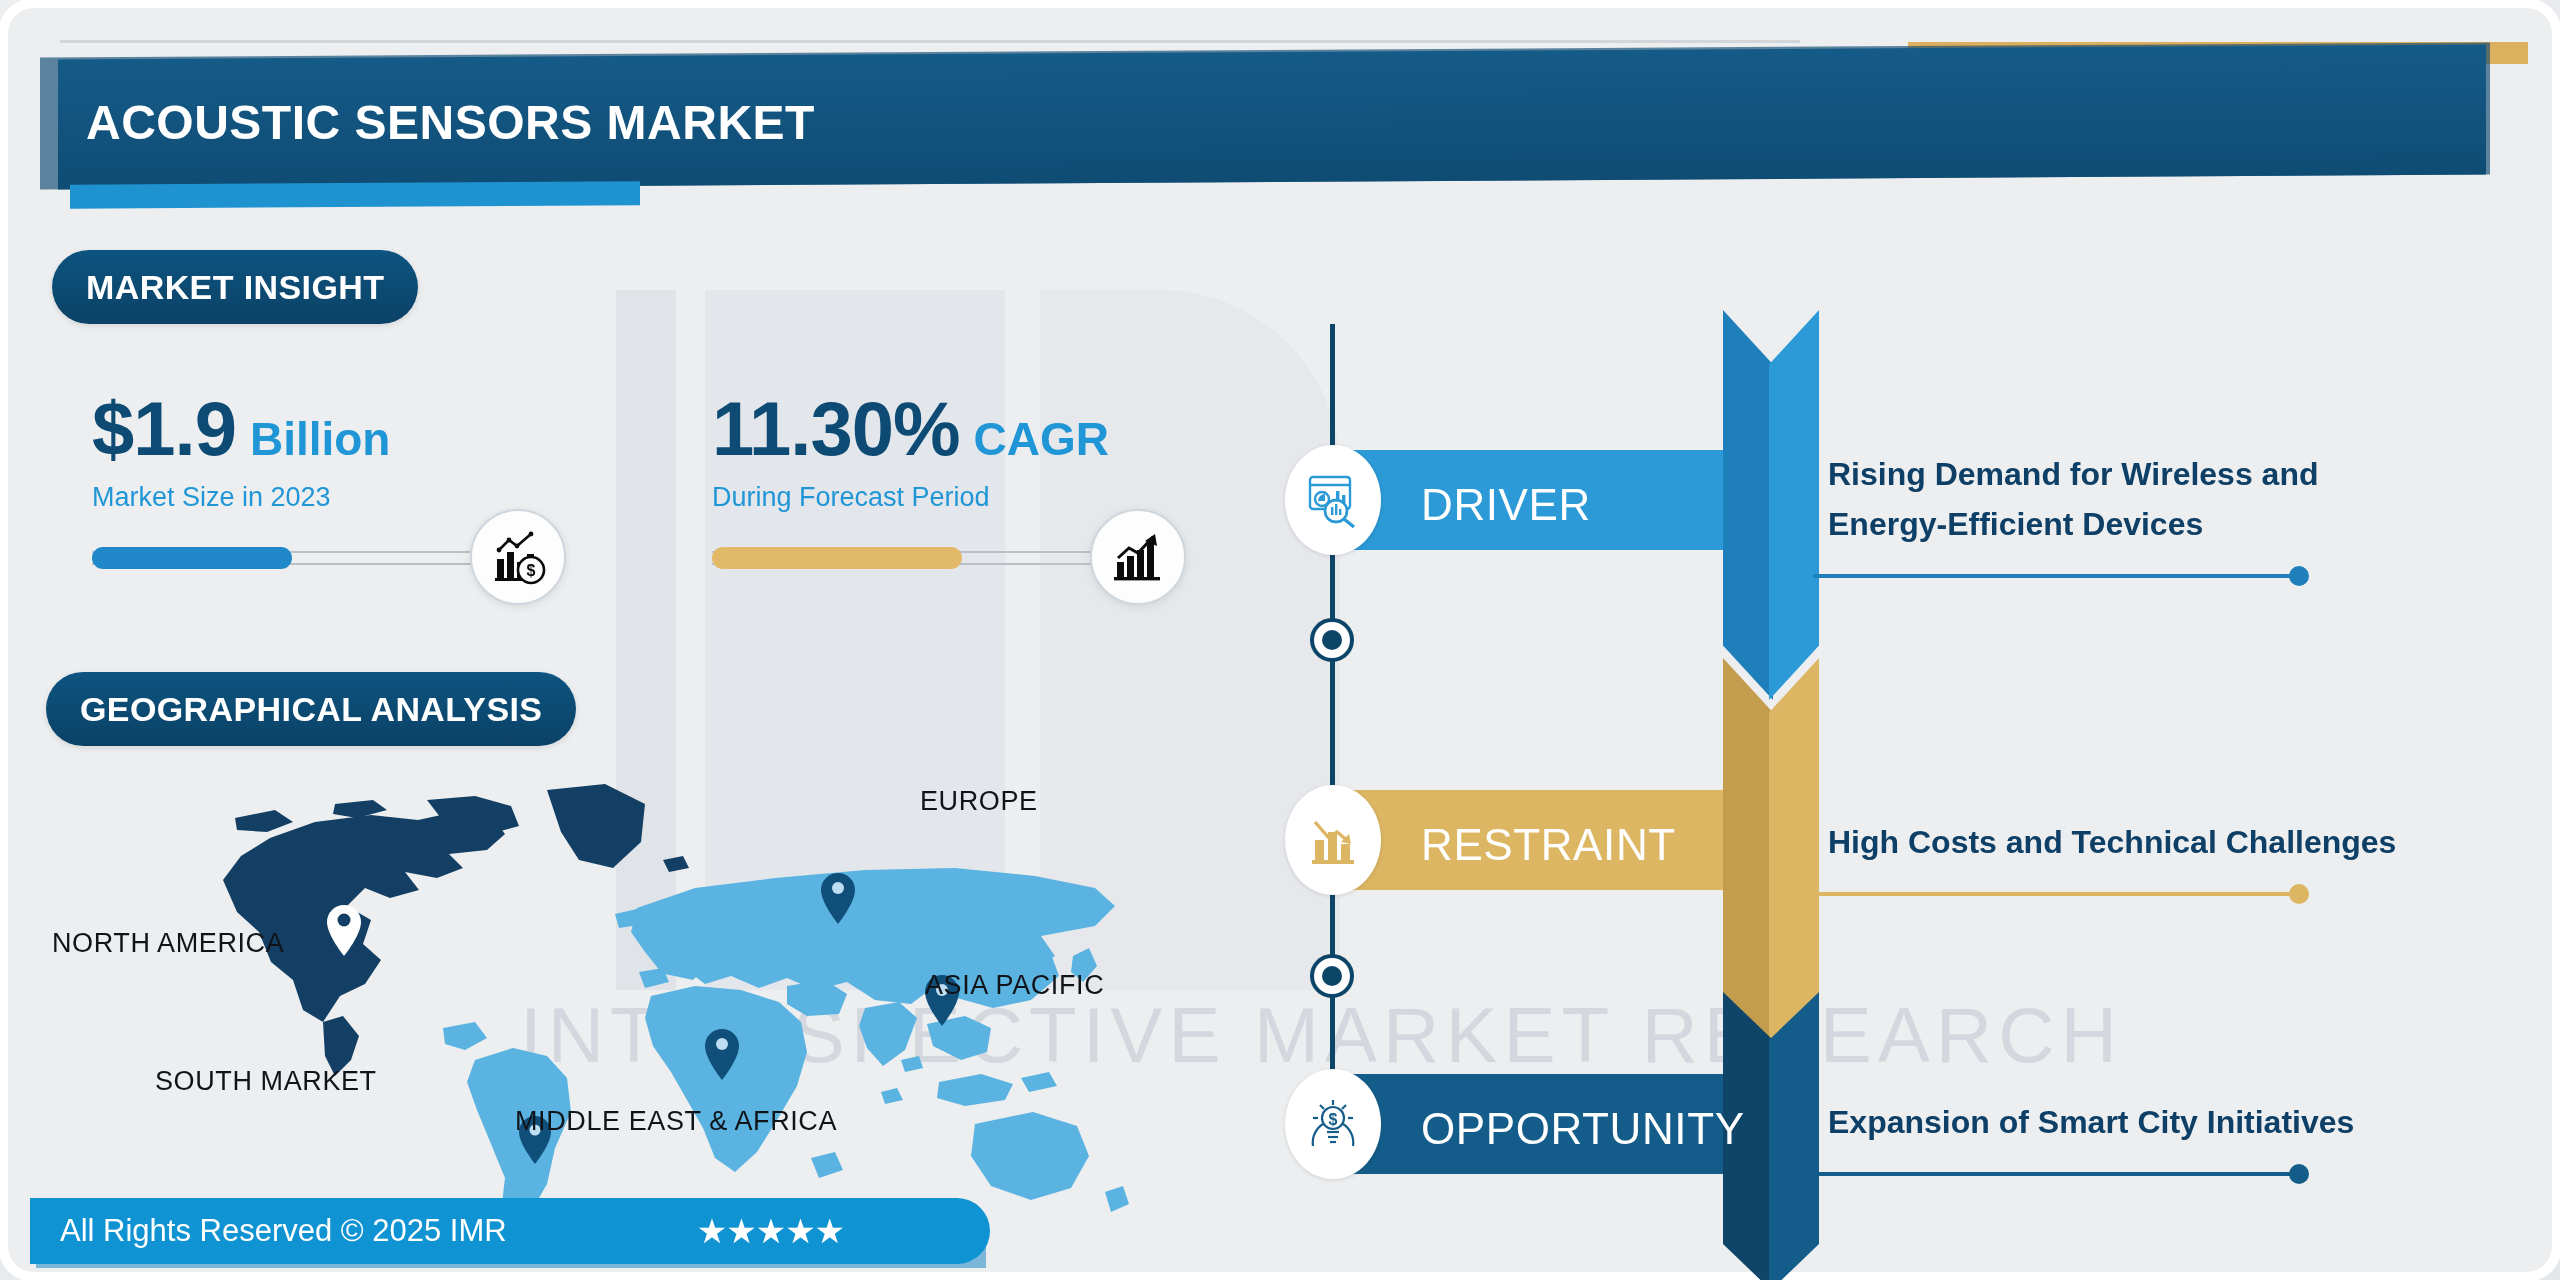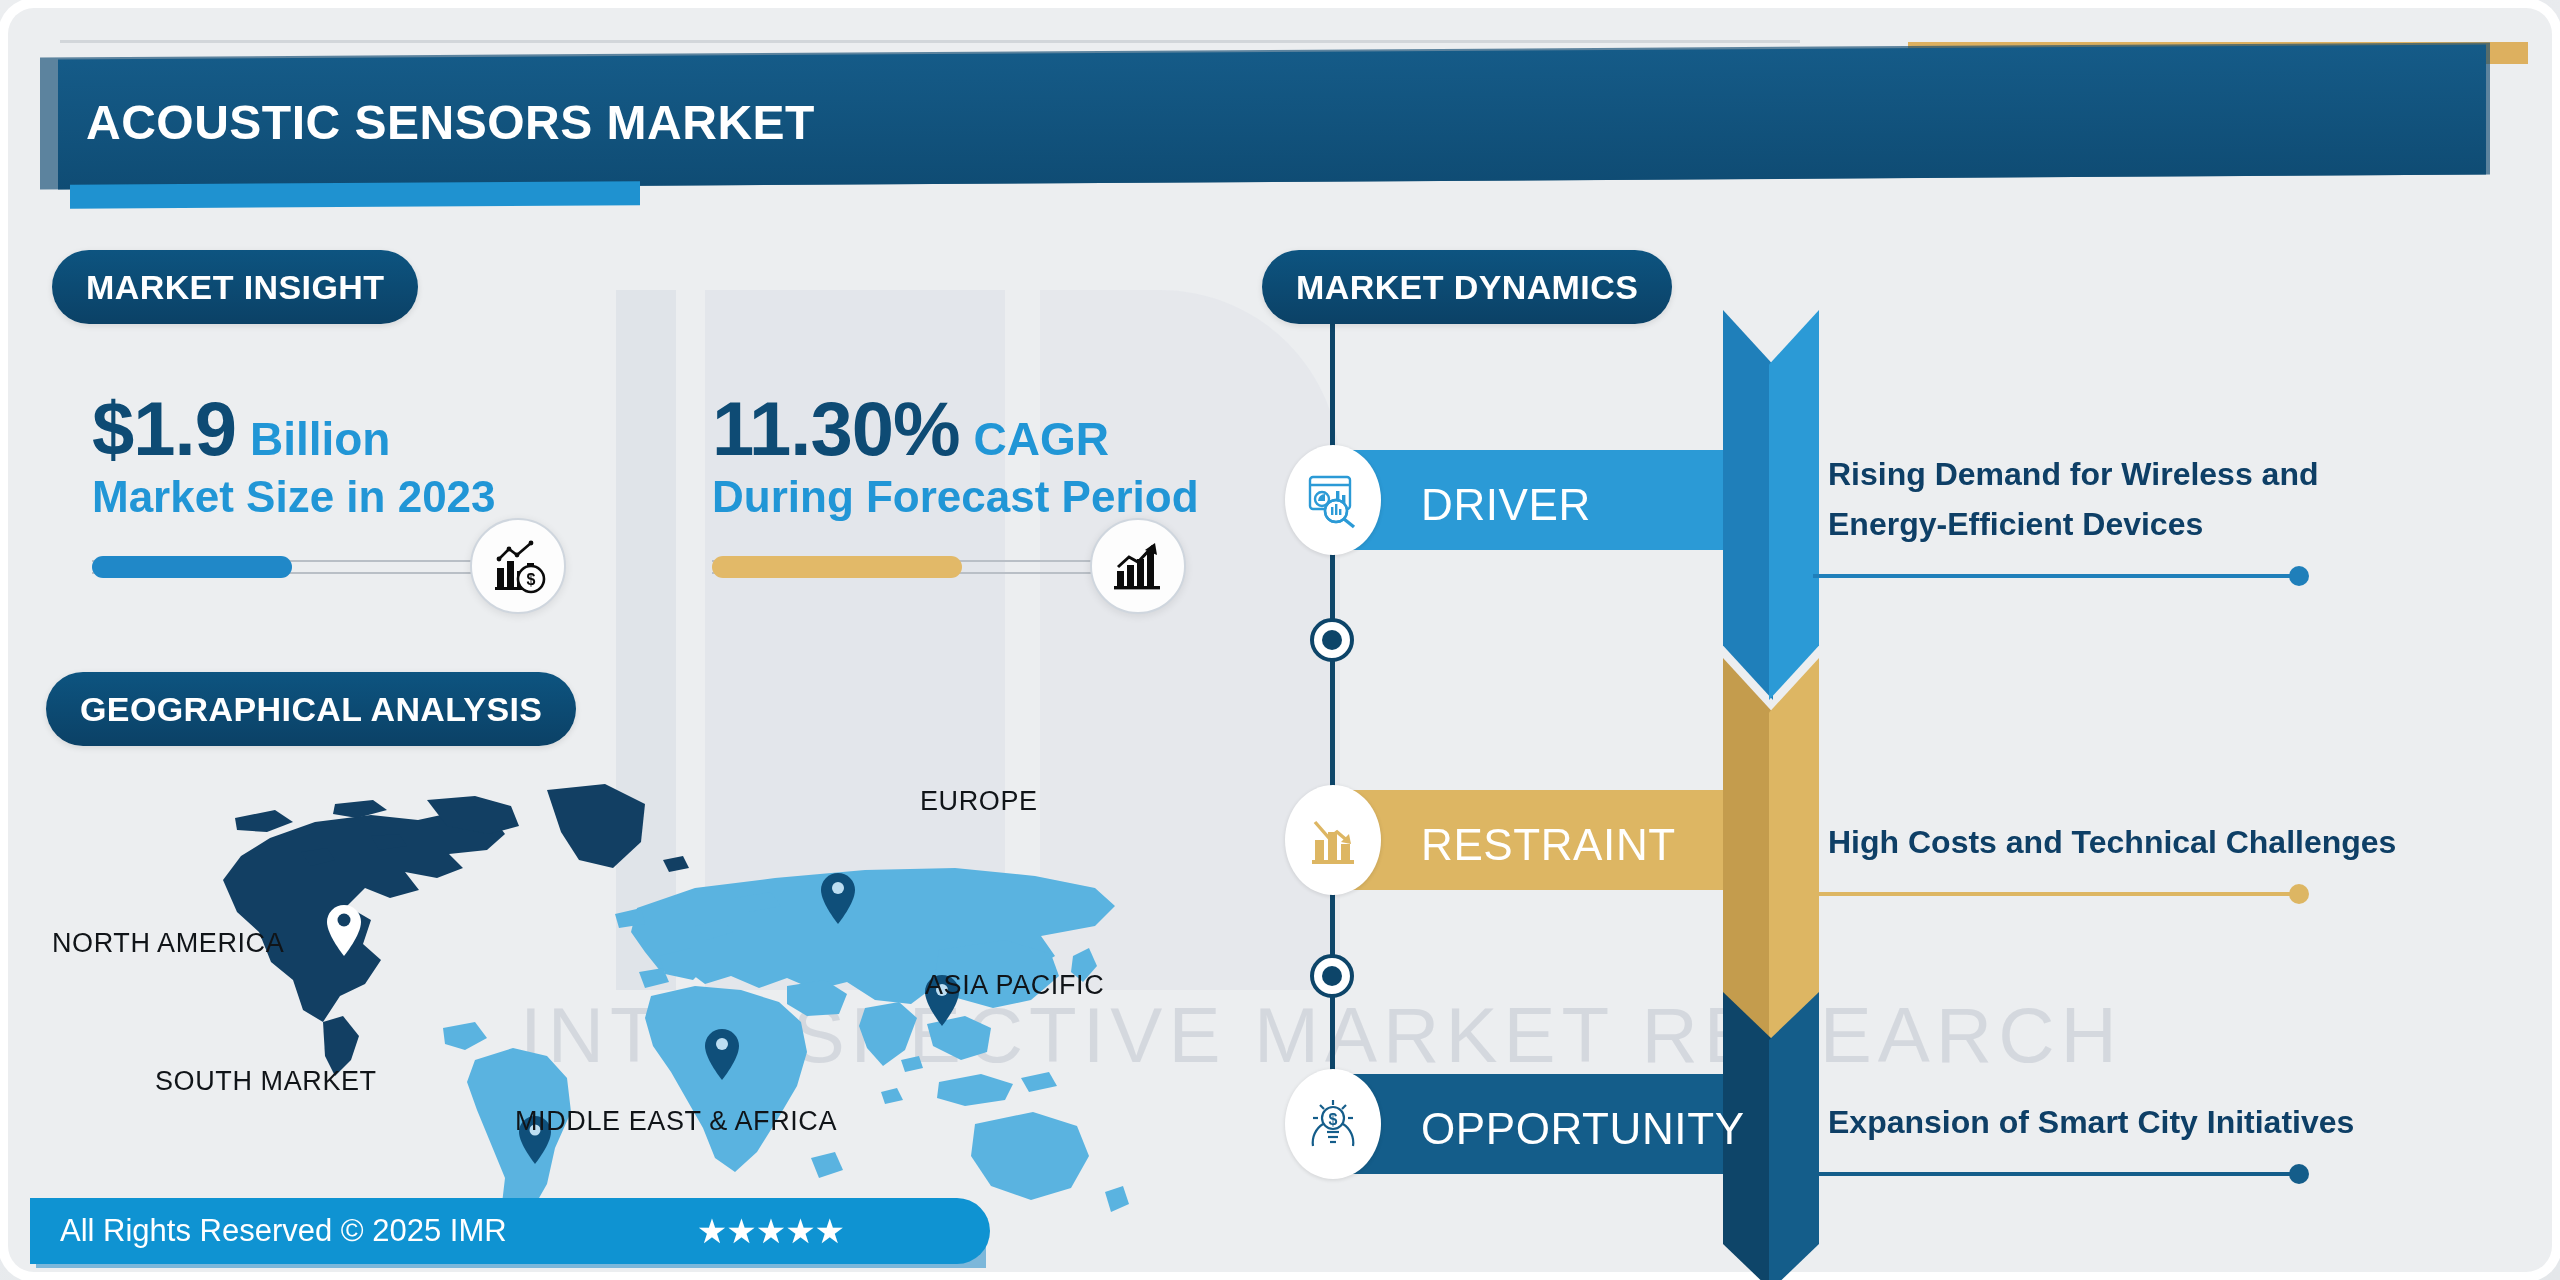--- a/index.html
+++ b/index.html
@@ -166,22 +166,23 @@
     color: #0e4b74;
     letter-spacing: -1px;
   }
   .stat-unit {
     font-size: 46px;
     font-weight: 600;
     color: #2196d6;
     margin-left: 14px;
   }
   .stat-caption {
-    font-size: 44px;
-    font-weight: 700;
+    margin-top: 10px;
+    font-size: 27px;
+    font-weight: 400;
     color: #2196d6;
     white-space: nowrap;
   }
 
   .track {
     position: relative;
     margin-top: 34px;
     width: 400px;
     height: 22px;
   }
@@ -538,21 +539,20 @@
       </g>
     </svg>
   </div>
 
   <div class="map-label" id="lbl-na">NORTH AMERICA</div>
   <div class="map-label" id="lbl-sa">SOUTH MARKET</div>
   <div class="map-label" id="lbl-eu">EUROPE</div>
   <div class="map-label" id="lbl-ap">ASIA PACIFIC</div>
   <div class="map-label" id="lbl-mea">MIDDLE EAST &amp; AFRICA</div>
 
-  <div class="pill" id="pill-dynamics">MARKET DYNAMICS</div>
   <div id="spine"></div>
   <div class="spine-dot" id="dot-1"></div>
   <div class="spine-dot" id="dot-2"></div>
 
   <div class="dyn-row" id="row-driver">
     <div class="chevron" style="left:440px; top:-30px; height:390px;">
       <div class="chev-left" style="height:390px;background:#1f7fba;clip-path:polygon(0 0,100% 14%,100% 100%,0 86%);"></div>
       <div class="chev-right" style="height:390px;background:#2b9ad6;clip-path:polygon(0 14%,100% 0,100% 86%,0 100%);"></div>
     </div>
     <div class="ribbon-cap" style="top:110px;background:#1f7fba;"></div>

